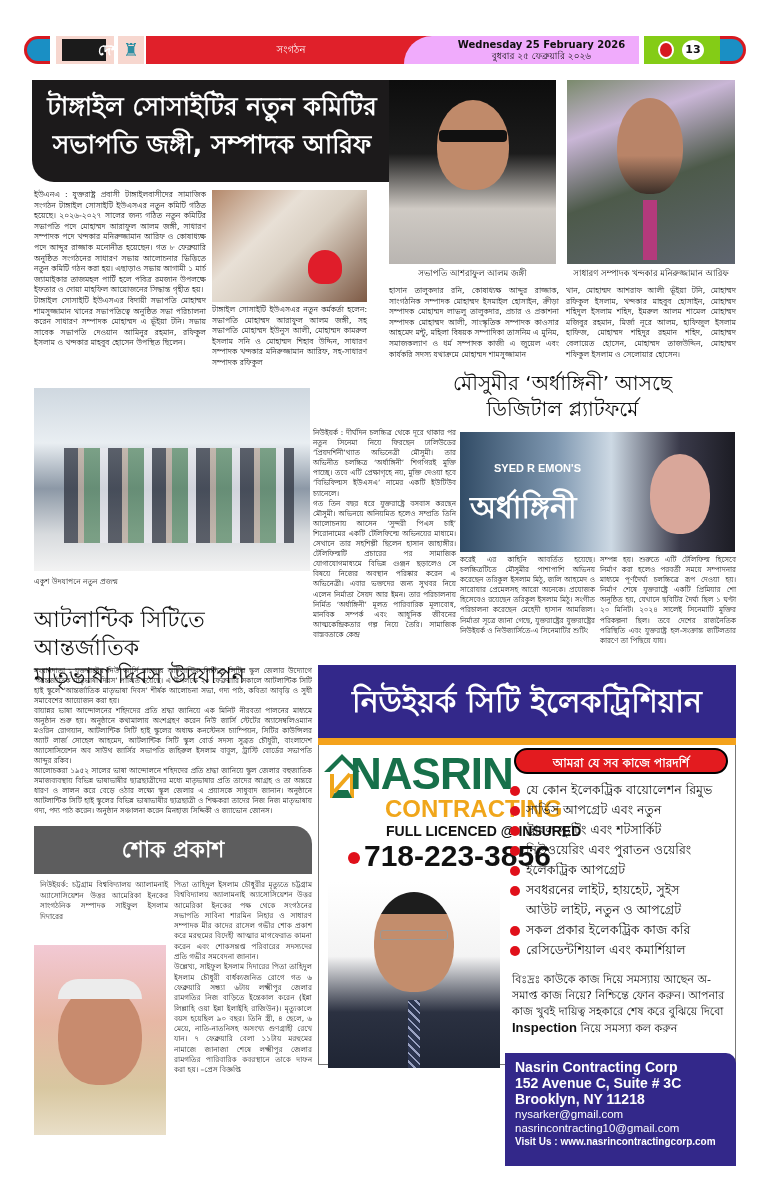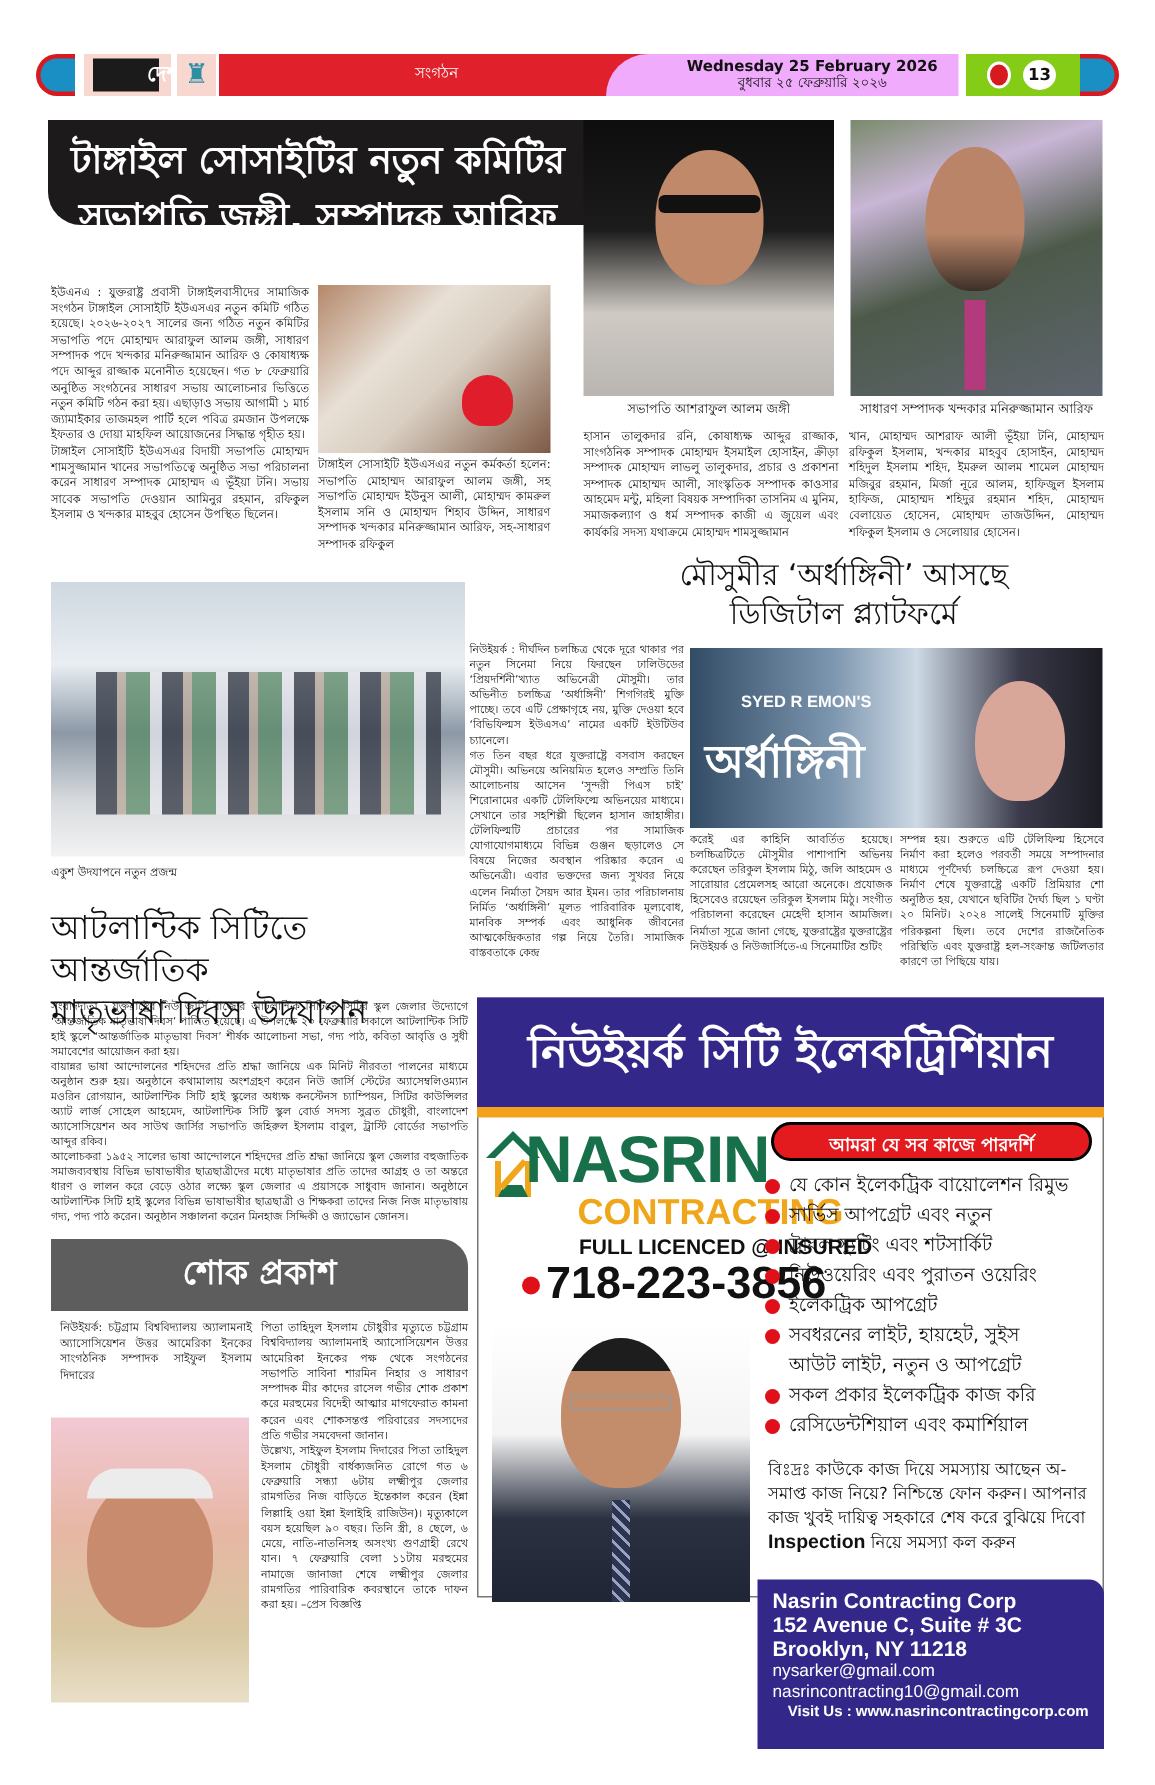--- a/index.html
+++ b/index.html
@@ -15,21 +15,21 @@
   .hdr .liberty{left:94px;top:0;width:26px;height:28px;background:#f7d7cf;color:#2e8fa3;font-size:18px;line-height:28px;text-align:center;}
   .hdr .section{left:122px;top:0;width:290px;height:28px;background:#e0202a;color:#fff;font-size:10px;line-height:28px;text-align:center;}
   .hdr .datebox{left:380px;top:0;width:235px;height:28px;background:#f0abfc;border-radius:40px 0 0 0;text-align:center;padding-left:40px;}
   .hdr .datebox .en{font-size:10px;font-weight:bold;line-height:13px;margin-top:2px;}
   .hdr .datebox .bn{font-size:9px;line-height:11px;}
   .hdr .pagebox{left:620px;top:0;width:78px;height:28px;background:#84cc16;}
   .hdr .pagebox .flag{position:absolute;left:14px;top:5px;width:16px;height:18px;border-radius:50%;background:#d71920;border:2px solid #fff;}
   .hdr .pagebox .num{position:absolute;left:38px;top:4px;width:22px;height:20px;border-radius:50%;background:#fff;font-weight:bold;font-size:11px;line-height:20px;text-align:center;}
 
   
-  .mainhead{left:32px;top:80px;width:360px;height:70px;background:#1c1a1b;border-radius:0 0 0 22px;color:#fff;font-weight:bold;font-size:25px;line-height:38px;text-align:center;padding-top:8px;}
+  .mainhead{left:32px;top:80px;width:360px;height:102px;background:#1c1a1b;border-radius:0 0 0 22px;color:#fff;font-weight:bold;font-size:25px;line-height:38px;text-align:center;padding-top:8px;}
   .photo{background:#888;overflow:hidden;}
   .ph-pres{left:389px;top:80px;width:167px;height:184px;background:linear-gradient(180deg,#0d0d0d 0%,#1c1c1c 40%,#cfcac4 70%,#b9b5b1 100%);}
   .ph-sec{left:567px;top:80px;width:168px;height:184px;background:linear-gradient(160deg,#7a8a6c 0%,#c9b6d6 25%,#4d5a4a 55%,#5e646f 100%);}
   .face{position:absolute;border-radius:50% 50% 45% 45%;}
   .caption{font-size:8.5px;text-align:center;line-height:12px;}
   .body{font-size:7.6px;line-height:10.6px;text-align:justify;color:#111;}
   .ph-meeting{left:212px;top:190px;width:155px;height:112px;background:linear-gradient(135deg,#b4886a 0%,#e8e0d6 35%,#d9cfc2 55%,#7e5a45 100%);}
   .ph-students{left:34px;top:388px;width:276px;height:183px;background:linear-gradient(180deg,#cfd8e0 0%,#e9eef2 30%,#8c98a6 55%,#d8dbde 80%,#f3f3f3 100%);}
   .ph-film{left:460px;top:432px;width:275px;height:120px;background:linear-gradient(90deg,#324c66 0%,#7e97b0 35%,#cdd9e4 55%,#3a3a4a 80%,#1c1c24 100%);}
   .ph-obit{left:34px;top:945px;width:132px;height:190px;background:linear-gradient(180deg,#f2c9d4 0%,#e7b7a4 40%,#d8c7a0 75%,#e9dfc8 100%);}
@@ -50,21 +50,21 @@
   .pill{left:514px;top:748px;width:214px;height:26px;background:#e31b1f;border-radius:13px;color:#fff;font-size:12px;line-height:26px;text-align:center;font-weight:bold;border:2px solid #000;}
   .svc{left:510px;top:780px;width:225px;}
   .svc li{list-style:none;font-size:12.5px;line-height:20px;color:#111;}
   .svc li .dot{display:inline-block;width:10px;height:10px;border-radius:50%;background:#e0101a;margin-right:6px;vertical-align:middle;}
   .svc li.cont{padding-left:16px;}
   .notice{left:512px;top:972px;width:218px;font-size:11px;line-height:16px;}
   .notice .en{font-family:"Liberation Sans",sans-serif;font-weight:bold;font-size:13px;}
   .addr{left:505px;top:1053px;width:231px;height:113px;background:#33288a;border-radius:0 10px 0 0;color:#fff;font-family:"Liberation Sans",sans-serif;font-weight:bold;padding:6px 0 0 10px;}
   .addr .l1{font-size:14px;line-height:16px;}
   .addr .l2{font-size:11.5px;line-height:14px;font-weight:normal;}
-  .addr .l3{font-size:10px;line-height:13px;text-align:center;}
+  .addr .l3{font-size:10px;line-height:13px;}
 </style>
 </head>
 <body>
 
 <div class="abs hdr">
   <div class="abs capL"></div>
   <div class="abs logo">
       <span>দেশ</span>
     </div>
   <div class="abs liberty">♜</div>

